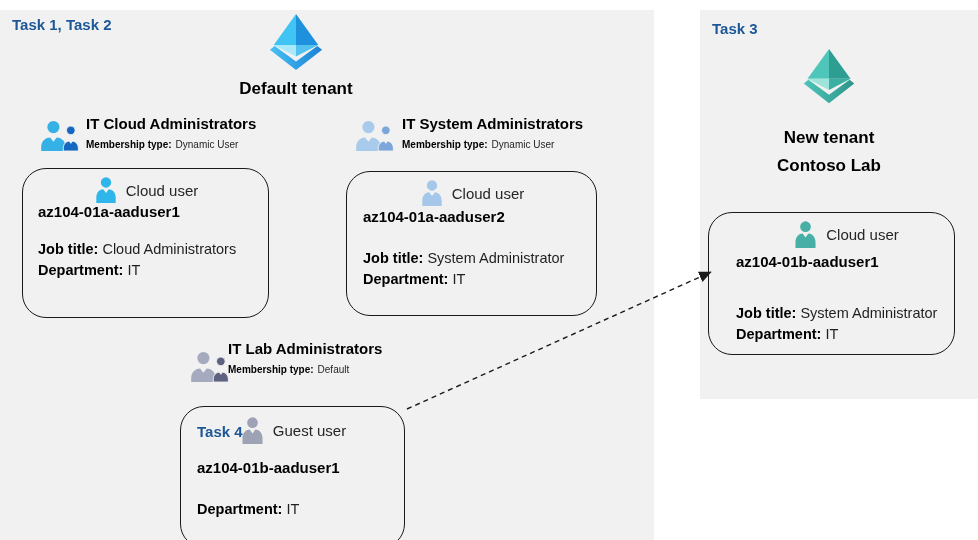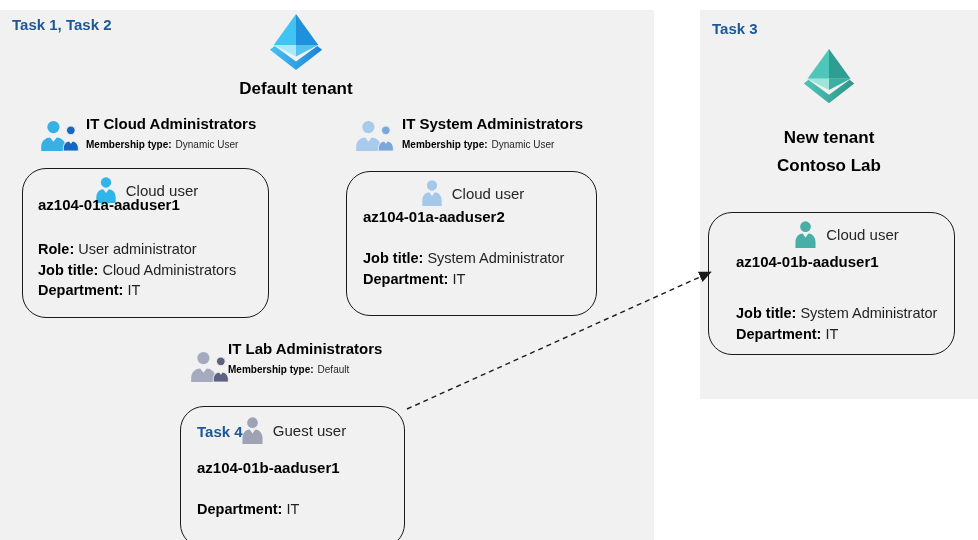--- a/index.html
+++ b/index.html
@@ -73,25 +73,22 @@
   <div class="card" style="left:22px;top:158px;width:247px;height:150px;">
     <div class="card-header">
       <span class="icon-box" style="position:static;">
         <svg width="26" height="28" viewBox="0 0 24 26">
           <circle cx="12" cy="6" r="4.8" fill="#2fb5e9"></circle>
           <path d="M3,25 L3,20 C3,14.8 6.5,12.2 9.4,12.2 L12,15.8 L14.6,12.2 C17.5,12.2 21,14.8 21,20 L21,25 Z" fill="#2fb5e9"></path>
         </svg>
       </span>
       <span class="utype">Cloud user</span>
     </div>
-    <div class="username" style="left:15px;top:27px;">az104-01a-aaduser1</div>
+    <div class="username" style="left:15px;top:34px;">az104-01a-aaduser1</div>
     <div class="attrs" style="left:15px;top:70px;">
-      <div class="attr-line">
-        <span class="lbl">Role:</span><span>User administrator</span>
-      </div>
       <div class="attr-line">
         <span class="lbl">Job title:</span><span>Cloud Administrators</span>
       </div>
       <div class="attr-line">
         <span class="lbl">Department:</span><span>IT</span>
       </div>
     </div>
   </div>
 
   <div class="icon-box" style="left:354px;top:110px;">

